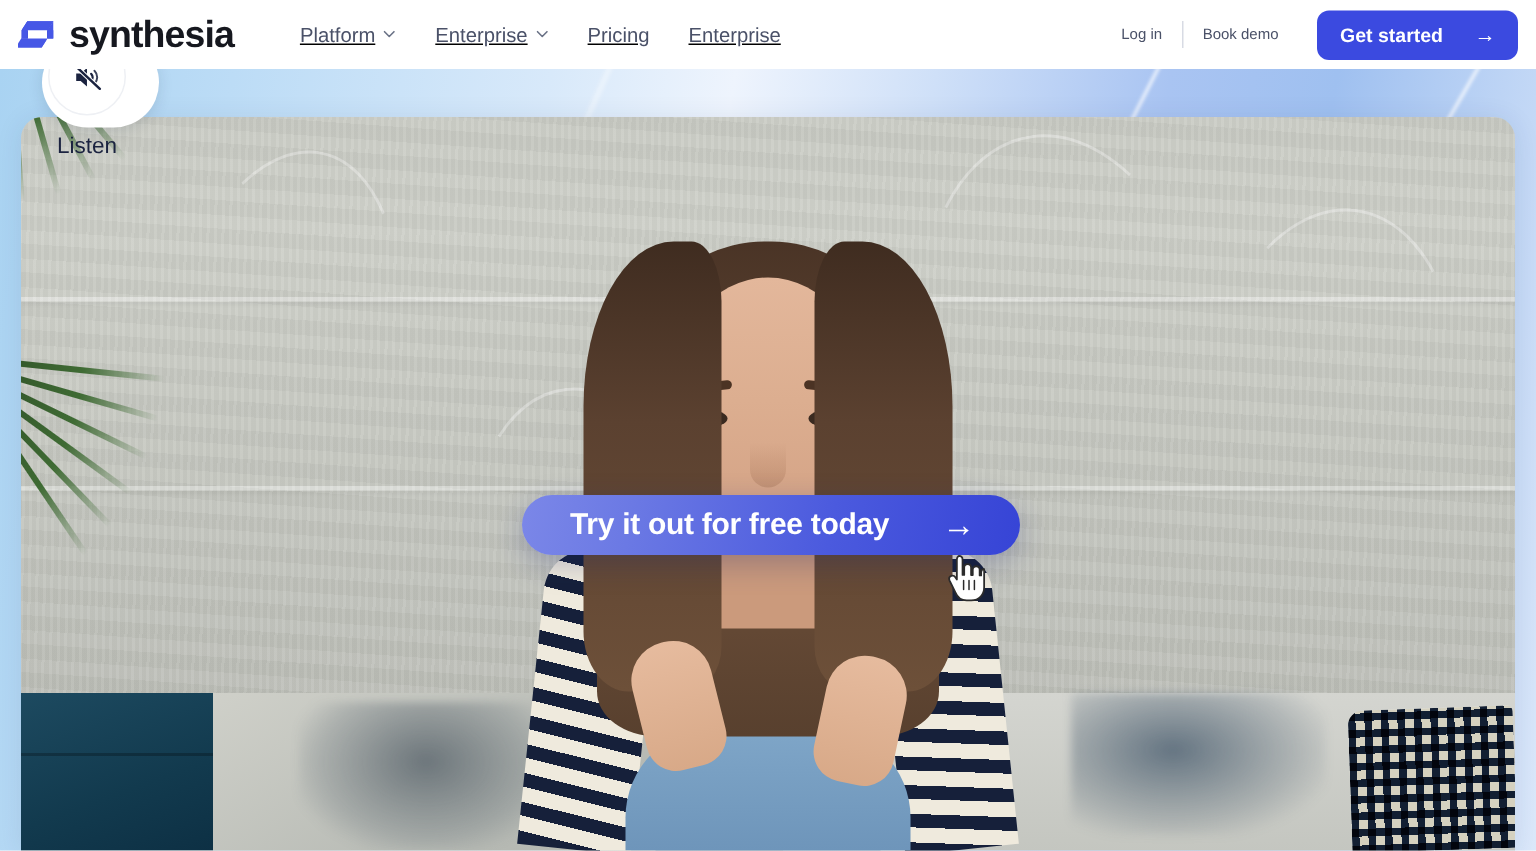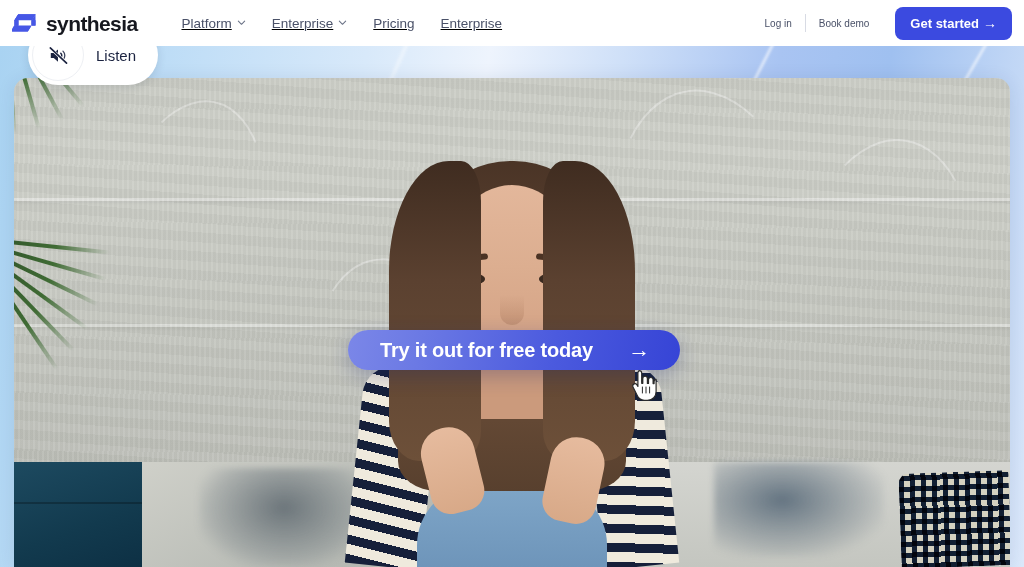--- a/index.html
+++ b/index.html
@@ -32,21 +32,21 @@
     gap: 8px;
     margin-left: 12px;
     text-decoration: none;
   }
   .brand-mark {
     width: 26px;
     height: 20px;
     display: block;
   }
   .brand-word {
-    font-size: 21px;
+    font-size: 25px;
     font-weight: bold;
     color: #16181f;
     letter-spacing: -0.6px;
     line-height: 1;
   }
 
   .nav {
     display: flex;
     align-items: center;
     gap: 0px;
@@ -95,21 +95,21 @@
     margin-left: 13px;
     background: #3b4ae0;
     color: #ffffff;
     font-size: 13px;
     font-weight: bold;
     border: none;
     border-radius: 8px;
     padding: 9px 15px;
     display: flex;
     align-items: center;
-    gap: 4px;
+    gap: 21px;
     cursor: pointer;
     font-family: "Liberation Sans", sans-serif;
     white-space: nowrap;
   }
   .cta-top .arr { font-size: 14px; line-height: 1; font-weight: normal; }
 
   
   .hero-bg {
     position: absolute;
     top: 46px; left: 0;
@@ -345,20 +345,21 @@
     background: #ffffff;
     border-radius: 34px;
     display: flex;
     align-items: center;
     padding: 0 22px 0 4px;
     gap: 12px;
     cursor: pointer;
     z-index: 18;
     border: none;
     box-shadow: 0 2px 10px rgba(20,30,60,0.12);
+    flex-direction: column;
   }
   .listen-circle {
     width: 52px; height: 52px;
     border-radius: 50%;
     background: #ffffff;
     border: 1px solid #eef0f4;
     display: flex;
     align-items: center;
     justify-content: center;
     flex: none;

